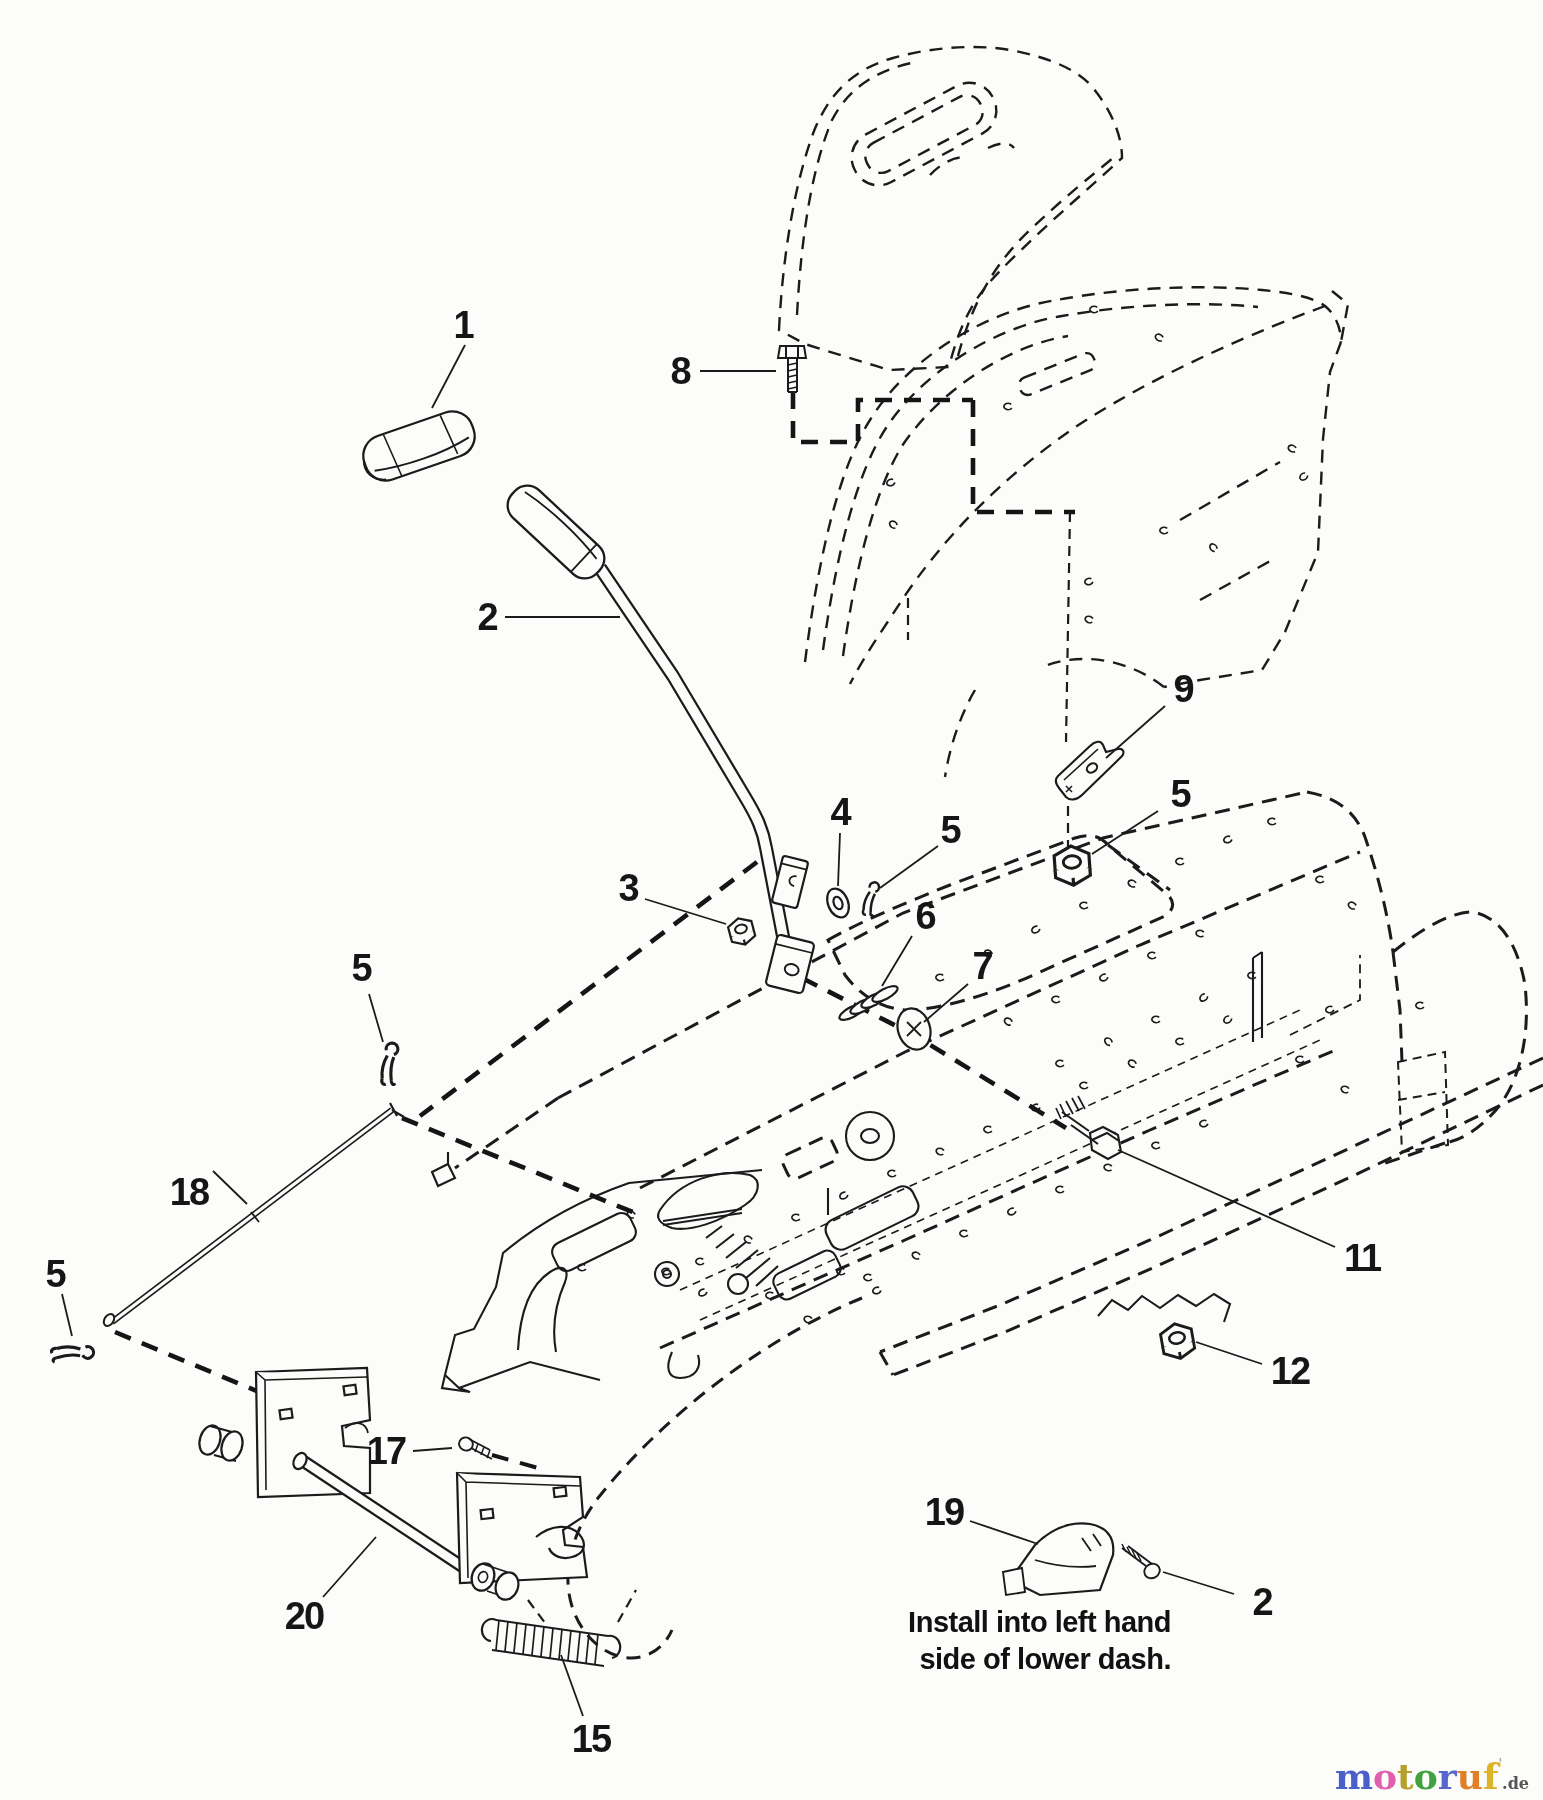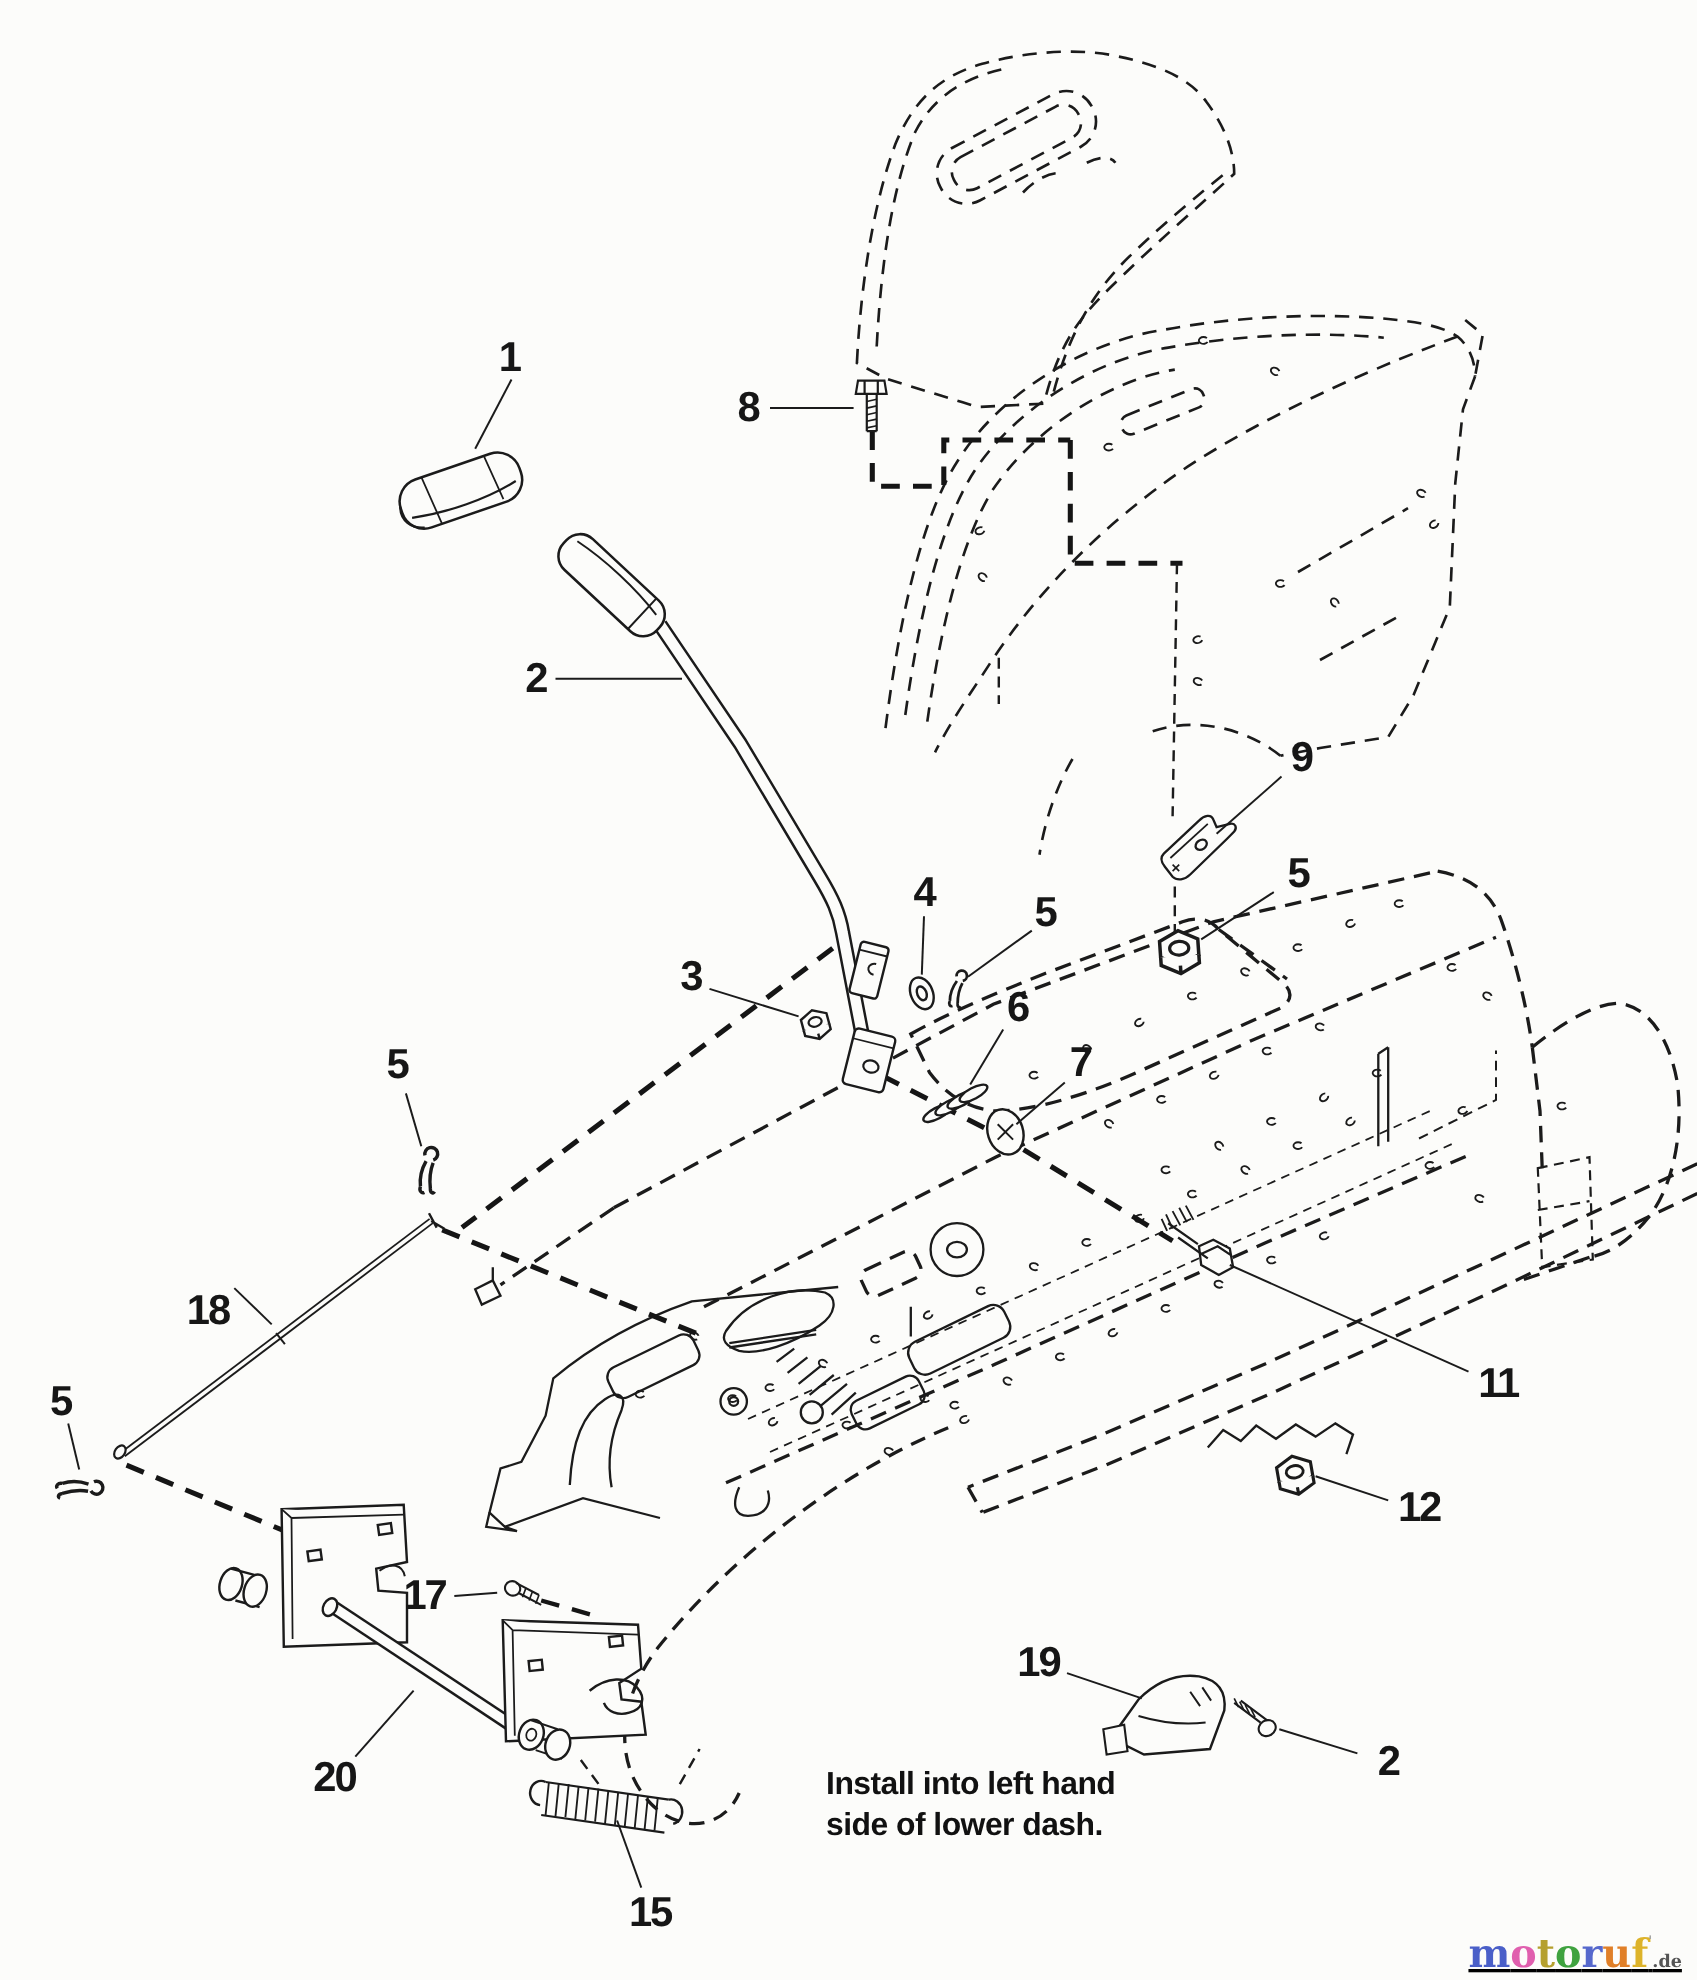--- a/index.html
+++ b/index.html
@@ -2,23 +2,23 @@
 <html><head>
 <meta charset="utf-8">
 <style>
   html,body{margin:0;padding:0;}
   body{width:1543px;height:1800px;background:#fcfcfa;font-family:"Liberation Sans",sans-serif;position:relative;overflow:hidden;}
   .stage{position:absolute;left:0;top:0;width:1543px;height:1800px;}
   svg{position:absolute;left:0;top:0;}
   .callout{position:absolute;transform:translate(-50%,-50%);font-family:"Liberation Sans",sans-serif;
            font-weight:700;font-size:38px;letter-spacing:-2px;color:#161616;line-height:1;}
   .note{position:absolute;font-weight:700;font-size:29px;letter-spacing:-0.5px;color:#111;
-        text-align:left;line-height:37px;width:420px;transform:translate(-50%,0);}
+        text-align:right;line-height:37px;width:420px;transform:translate(-50%,0);}
   .wm{position:absolute;right:14px;bottom:6px;font-family:"DejaVu Serif","Liberation Serif",serif;
-      font-weight:700;font-size:36px;line-height:1;text-decoration:underline;}
+      font-weight:700;font-size:36px;line-height:1;}
   .wm .suffix{font-size:16px;font-weight:700;color:#555;}
   .wm .tick{font-size:12px;color:#a5a5a5;vertical-align:top;}
 </style>
 </head>
 <body>
 
 <div class="stage">
 
 <svg width="1543" height="1800" viewBox="0 0 1543 1800">
   <defs>

